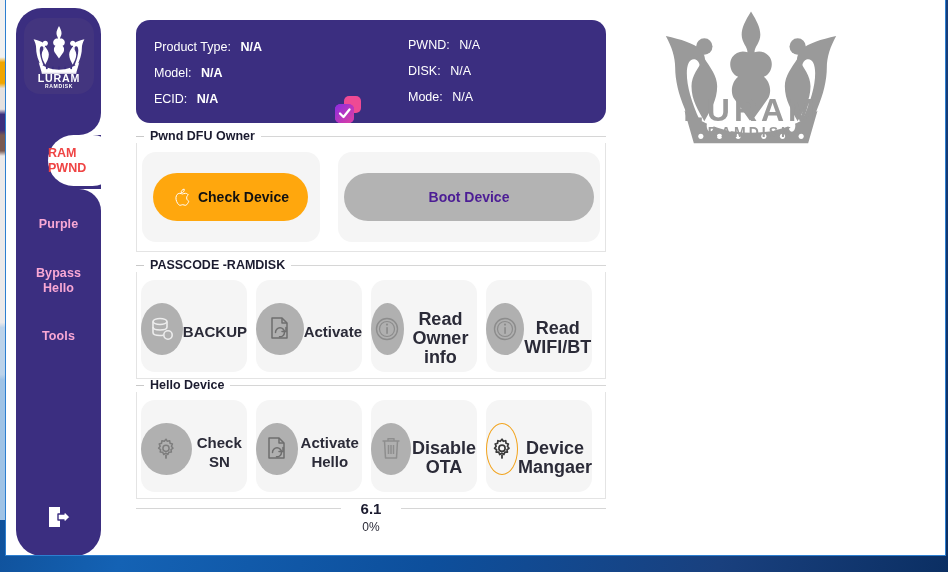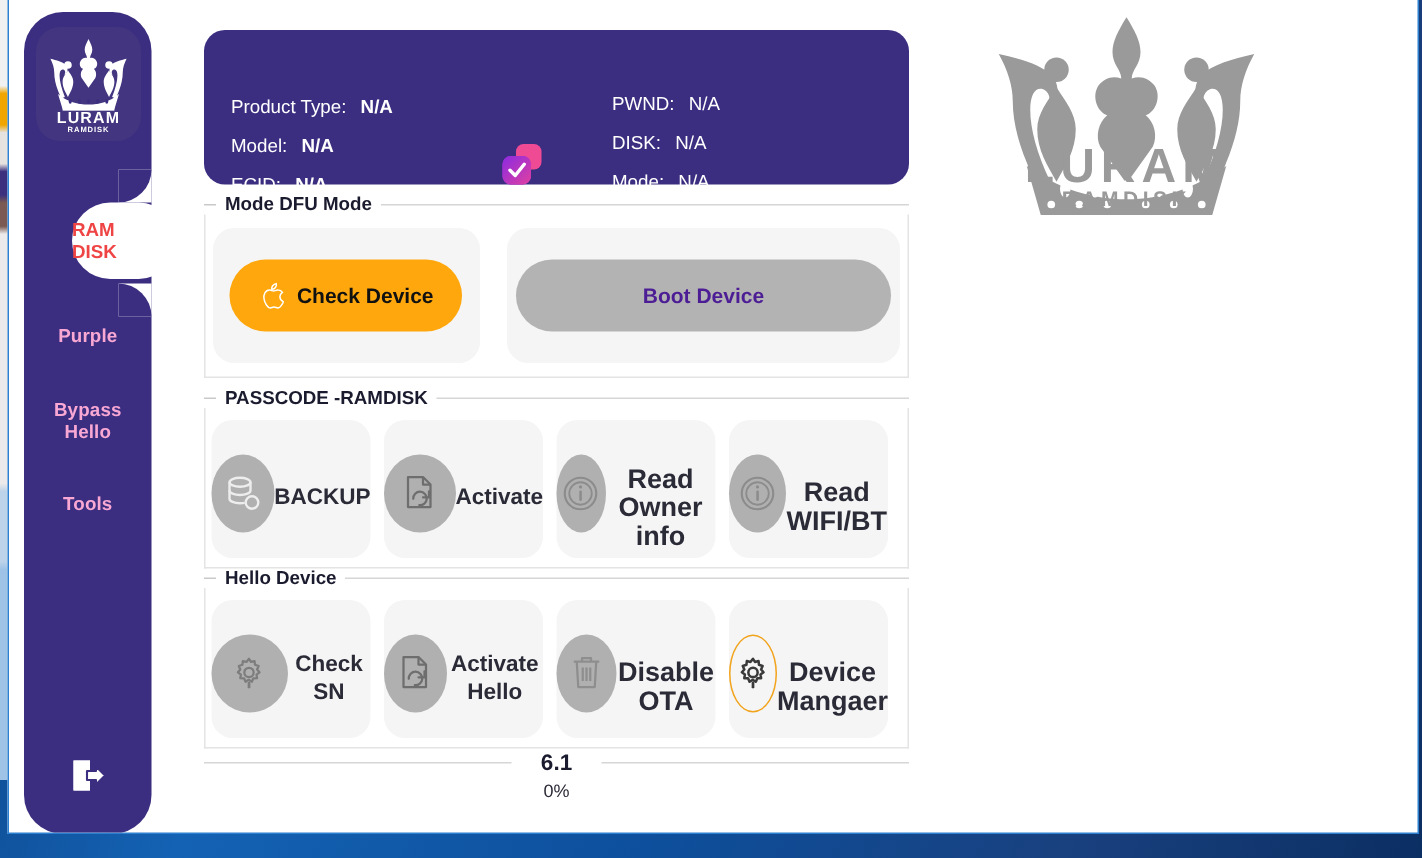--- a/index.html
+++ b/index.html
@@ -120,21 +120,21 @@
   }
 
   
   #info-panel {
     position: absolute; left: 5px; top: 20px;
     width: 470px; height: 103px;
     background: #3b2e80;
     border-radius: 14px;
     color: #ffffff;
   }
-  .info-col { position: absolute; margin-top: 24px; }
+  .info-col { position: absolute; }
   #info-col-left  { left: 18px; top: 14px; }
   #info-col-right { left: 272px; top: 12px; }
   .info-row {
     height: 26px; line-height: 26px;
     font-size: 12.5px;
     white-space: nowrap;
   }
   .info-label { color: #ffffff; font-weight: normal; }
   .info-value { color: #ffffff; font-weight: bold; margin-left: 6px; }
   #info-col-right .info-value { font-weight: normal; }
@@ -301,21 +301,21 @@
           <text x="60" y="116" text-anchor="middle" font-family="Liberation Sans, sans-serif" font-size="21" font-weight="bold" fill="#ffffff" letter-spacing="1.5">LURAM</text>
           <text x="60" y="128" text-anchor="middle" font-family="Liberation Sans, sans-serif" font-size="10" font-weight="bold" fill="#ffffff" letter-spacing="1.2">RAMDISK</text>
         </svg>
       </div>
 
       <div class="notch" id="notch-top"></div>
       <div class="notch" id="notch-bottom"></div>
 
       <div id="nav-ramdisk" class="nav-active">
         <span>RAM</span>
-        <span>DISK</span>
+        <span>PWND</span>
       </div>
 
       <div class="nav-item" id="nav-purple">
         <div>Purple</div>
       </div>
 
       <div class="nav-item" id="nav-bypass">
         <div>Bypass</div>
         <div>Hello</div>
       </div>
@@ -376,21 +376,21 @@
               <stop offset="100%" stop-color="#e040a0"></stop>
             </linearGradient>
           </defs>
           <path d="M8 18.5 L11.5 22 L17.5 14.5" stroke="#ffffff" stroke-width="2.3" fill="none" stroke-linecap="round" stroke-linejoin="round"></path>
         </svg>
       </div>
 
       <div class="section" id="section-pwnd">
         <div class="section-head">
           <div class="rule-left"></div>
-          <div class="section-title">Mode DFU Mode</div>
+          <div class="section-title">Pwnd DFU Owner</div>
           <div class="rule-right"></div>
         </div>
         <div class="section-wrap">
           <div id="pwnd-row">
             <div class="pwnd-card" id="pwnd-card-check">
               <button id="check-device-button">
                 <svg viewBox="0 0 17 19">
                   <path d="M11.2 1.1c-.8.1-1.8.6-2.3 1.3-.5.6-.9 1.5-.7 2.4.9.1 1.9-.4 2.4-1.1.5-.6.8-1.6.6-2.6z" fill="none" stroke="#ffffff" stroke-width="1"></path>
                   <path d="M13.6 9.9c0-2 1.6-2.9 1.7-3-0.9-1.4-2.4-1.6-2.9-1.6-1.2-.1-2.4.7-3 .7-.6 0-1.6-.7-2.6-.7-1.3 0-2.6.8-3.2 2-1.4 2.4-.4 6 1 8 .7 1 1.5 2 2.5 2 1 0 1.4-.6 2.6-.6 1.2 0 1.5.6 2.6.6 1.1 0 1.8-1 2.4-1.9.8-1.1 1.1-2.2 1.1-2.3 0 0-2.2-.9-2.2-3.2z" fill="none" stroke="#ffffff" stroke-width="1"></path>
                 </svg>

